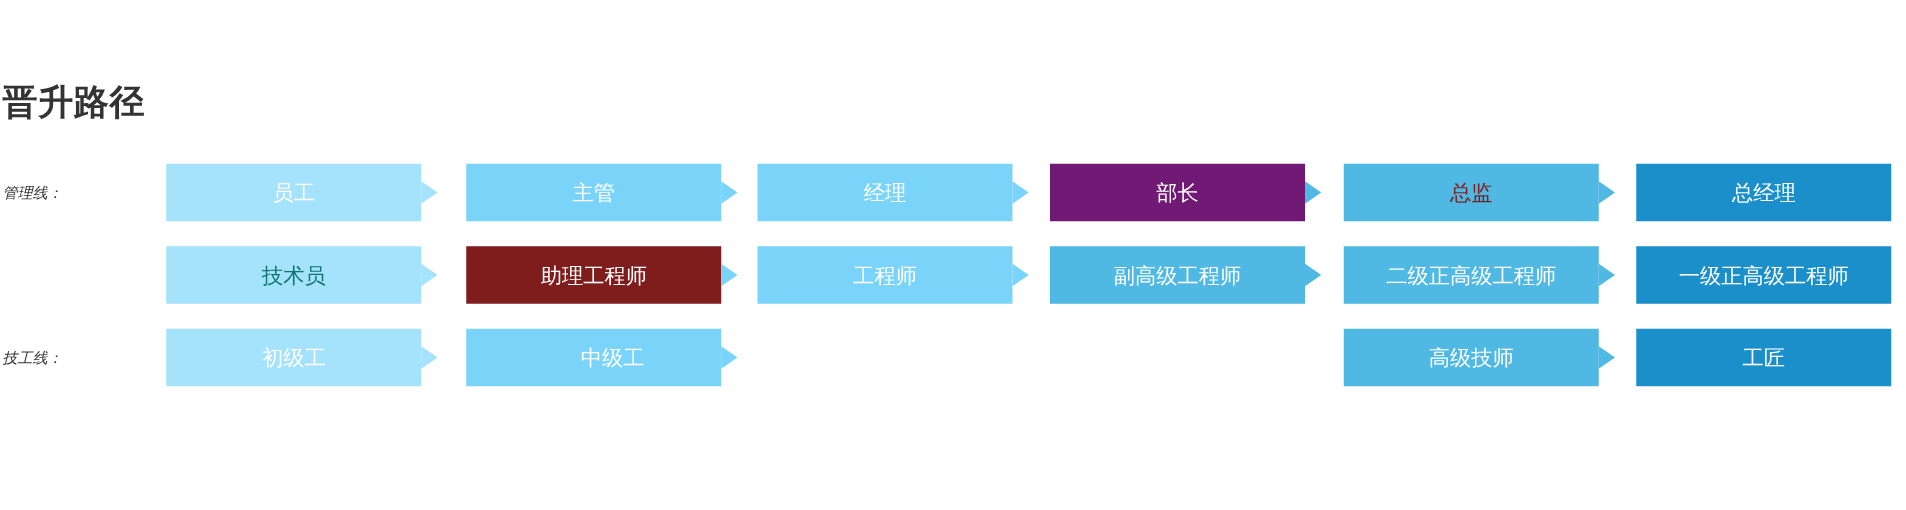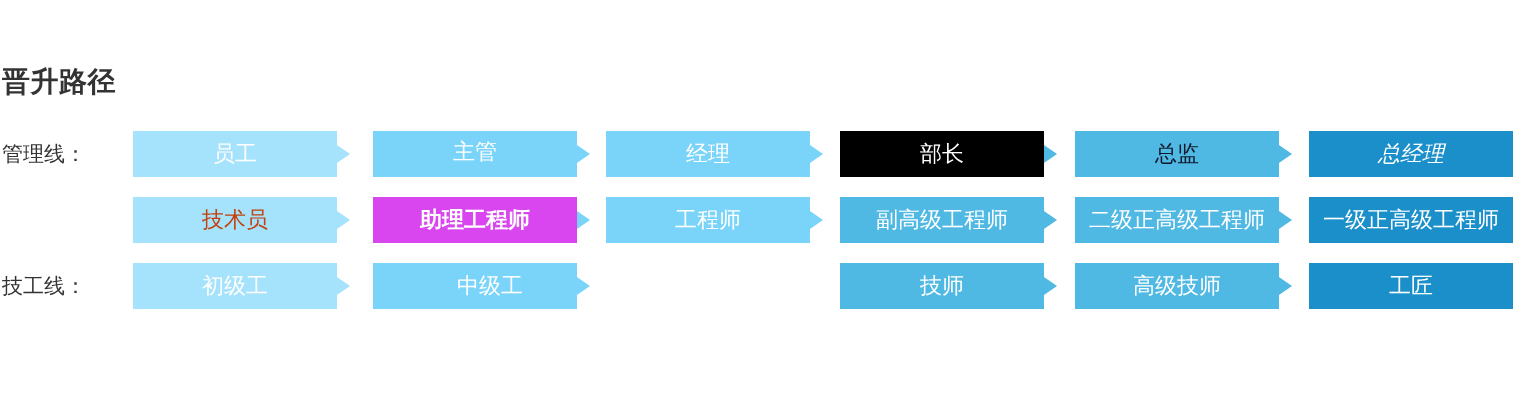--- a/index.html
+++ b/index.html
@@ -38,23 +38,24 @@
     height: 46px;
     margin-bottom: 20px;
   }
 
   .row-label {
     position: absolute;
     left: 2px;
     top: 0;
     height: 46px;
     line-height: 46px;
-    font-size: 21px;
+    font-size: 12px;
     color: #333333;
     white-space: nowrap;
+    font-style: italic;
   }
 
   .stages {
     position: absolute;
     left: 133px;
     top: 0;
     width: 1380px;
     height: 46px;
   }
 
@@ -71,21 +72,21 @@
     top: 0;
     width: 204px;
     height: 46px;
     box-sizing: border-box;
     display: flex;
     align-items: center;
     justify-content: center;
   }
 
   .stage-label {
-    font-size: 22px;
+    font-size: 17px;
     color: #ffffff;
     white-space: nowrap;
     line-height: 1;
   }
 
   .stage-arrow {
     position: absolute;
     left: 204px;
     top: 14px;
     width: 0;
@@ -114,61 +115,61 @@
     <div class="row-label" style="color: rgb(51, 51, 51);">管理线：</div>
     <div class="stages">
       <div class="stage col-0">
         <div class="stage-body" style="background-color: rgb(165, 226, 251);">
           <span class="stage-label" style="color: rgb(255, 255, 255);">员工</span>
         </div>
         <div class="stage-arrow" style="color: rgb(165, 226, 251);"></div>
       </div>
       <div class="stage col-1">
         <div class="stage-body" style="background-color: rgb(122, 212, 250);">
-          <span class="stage-label" style="color: rgb(255, 255, 255); font-family: Liberation Mono, monospace;">主管</span>
+          <span class="stage-label" style="color: rgb(255, 255, 255);">主管</span>
         </div>
         <div class="stage-arrow" style="color: rgb(122, 212, 250);"></div>
       </div>
       <div class="stage col-2">
         <div class="stage-body" style="background-color: rgb(122, 212, 250);">
           <span class="stage-label" style="color: rgb(255, 255, 255);">经理</span>
         </div>
         <div class="stage-arrow" style="color: rgb(122, 212, 250);"></div>
       </div>
       <div class="stage col-3">
-        <div class="stage-body" style="background-color: #000000;">
+        <div class="stage-body" style="background-color: #701a75;">
           <span class="stage-label" style="color: rgb(255, 255, 255);">部长</span>
         </div>
         <div class="stage-arrow" style="color: rgb(79, 184, 227);"></div>
       </div>
       <div class="stage col-4">
         <div class="stage-body" style="background-color: rgb(79, 184, 227);">
-          <span class="stage-label" style="color: #0f172a;">总监</span>
+          <span class="stage-label" style="color: #7f1d1d;">总监</span>
         </div>
         <div class="stage-arrow" style="color: rgb(79, 184, 227);"></div>
       </div>
       <div class="stage col-5">
-        <div class="stage-body" style="background-color: rgb(27, 143, 201); font-style: italic;">
+        <div class="stage-body" style="background-color: rgb(27, 143, 201);">
           <span class="stage-label" style="color: rgb(255, 255, 255);">总经理</span>
         </div>
 
       </div>
     </div>
   </div>
 
   <div class="path-row">
     <div class="stages">
       <div class="stage col-0">
         <div class="stage-body" style="background-color: rgb(165, 226, 251);">
-          <span class="stage-label" style="color: #c2410c;">技术员</span>
+          <span class="stage-label" style="color: #0f766e;">技术员</span>
         </div>
         <div class="stage-arrow" style="color: rgb(165, 226, 251);"></div>
       </div>
       <div class="stage col-1">
-        <div class="stage-body" style="background-color: #d946ef; font-weight: bold;">
+        <div class="stage-body" style="background-color: #7f1d1d;">
           <span class="stage-label" style="color: rgb(255, 255, 255);">助理工程师</span>
         </div>
         <div class="stage-arrow" style="color: rgb(122, 212, 250);"></div>
       </div>
       <div class="stage col-2">
         <div class="stage-body" style="background-color: rgb(122, 212, 250);">
           <span class="stage-label" style="color: rgb(255, 255, 255);">工程师</span>
         </div>
         <div class="stage-arrow" style="color: rgb(122, 212, 250);"></div>
       </div>
@@ -201,26 +202,20 @@
           <span class="stage-label" style="color: rgb(255, 255, 255);">初级工</span>
         </div>
         <div class="stage-arrow" style="color: rgb(165, 226, 251);"></div>
       </div>
       <div class="stage col-1">
         <div class="stage-body" style="background-color: rgb(122, 212, 250); padding-left: 30px;">
           <span class="stage-label" style="color: rgb(255, 255, 255);">中级工</span>
         </div>
         <div class="stage-arrow" style="color: rgb(122, 212, 250);"></div>
       </div>
-      <div class="stage col-3">
-        <div class="stage-body" style="background-color: rgb(79, 184, 227);">
-          <span class="stage-label" style="color: rgb(255, 255, 255);">技师</span>
-        </div>
-        <div class="stage-arrow" style="color: rgb(79, 184, 227);"></div>
-      </div>
       <div class="stage col-4">
         <div class="stage-body" style="background-color: rgb(79, 184, 227);">
           <span class="stage-label" style="color: rgb(255, 255, 255);">高级技师</span>
         </div>
         <div class="stage-arrow" style="color: rgb(79, 184, 227);"></div>
       </div>
       <div class="stage col-5">
         <div class="stage-body" style="background-color: rgb(27, 143, 201);">
           <span class="stage-label" style="color: rgb(255, 255, 255);">工匠</span>
         </div>

